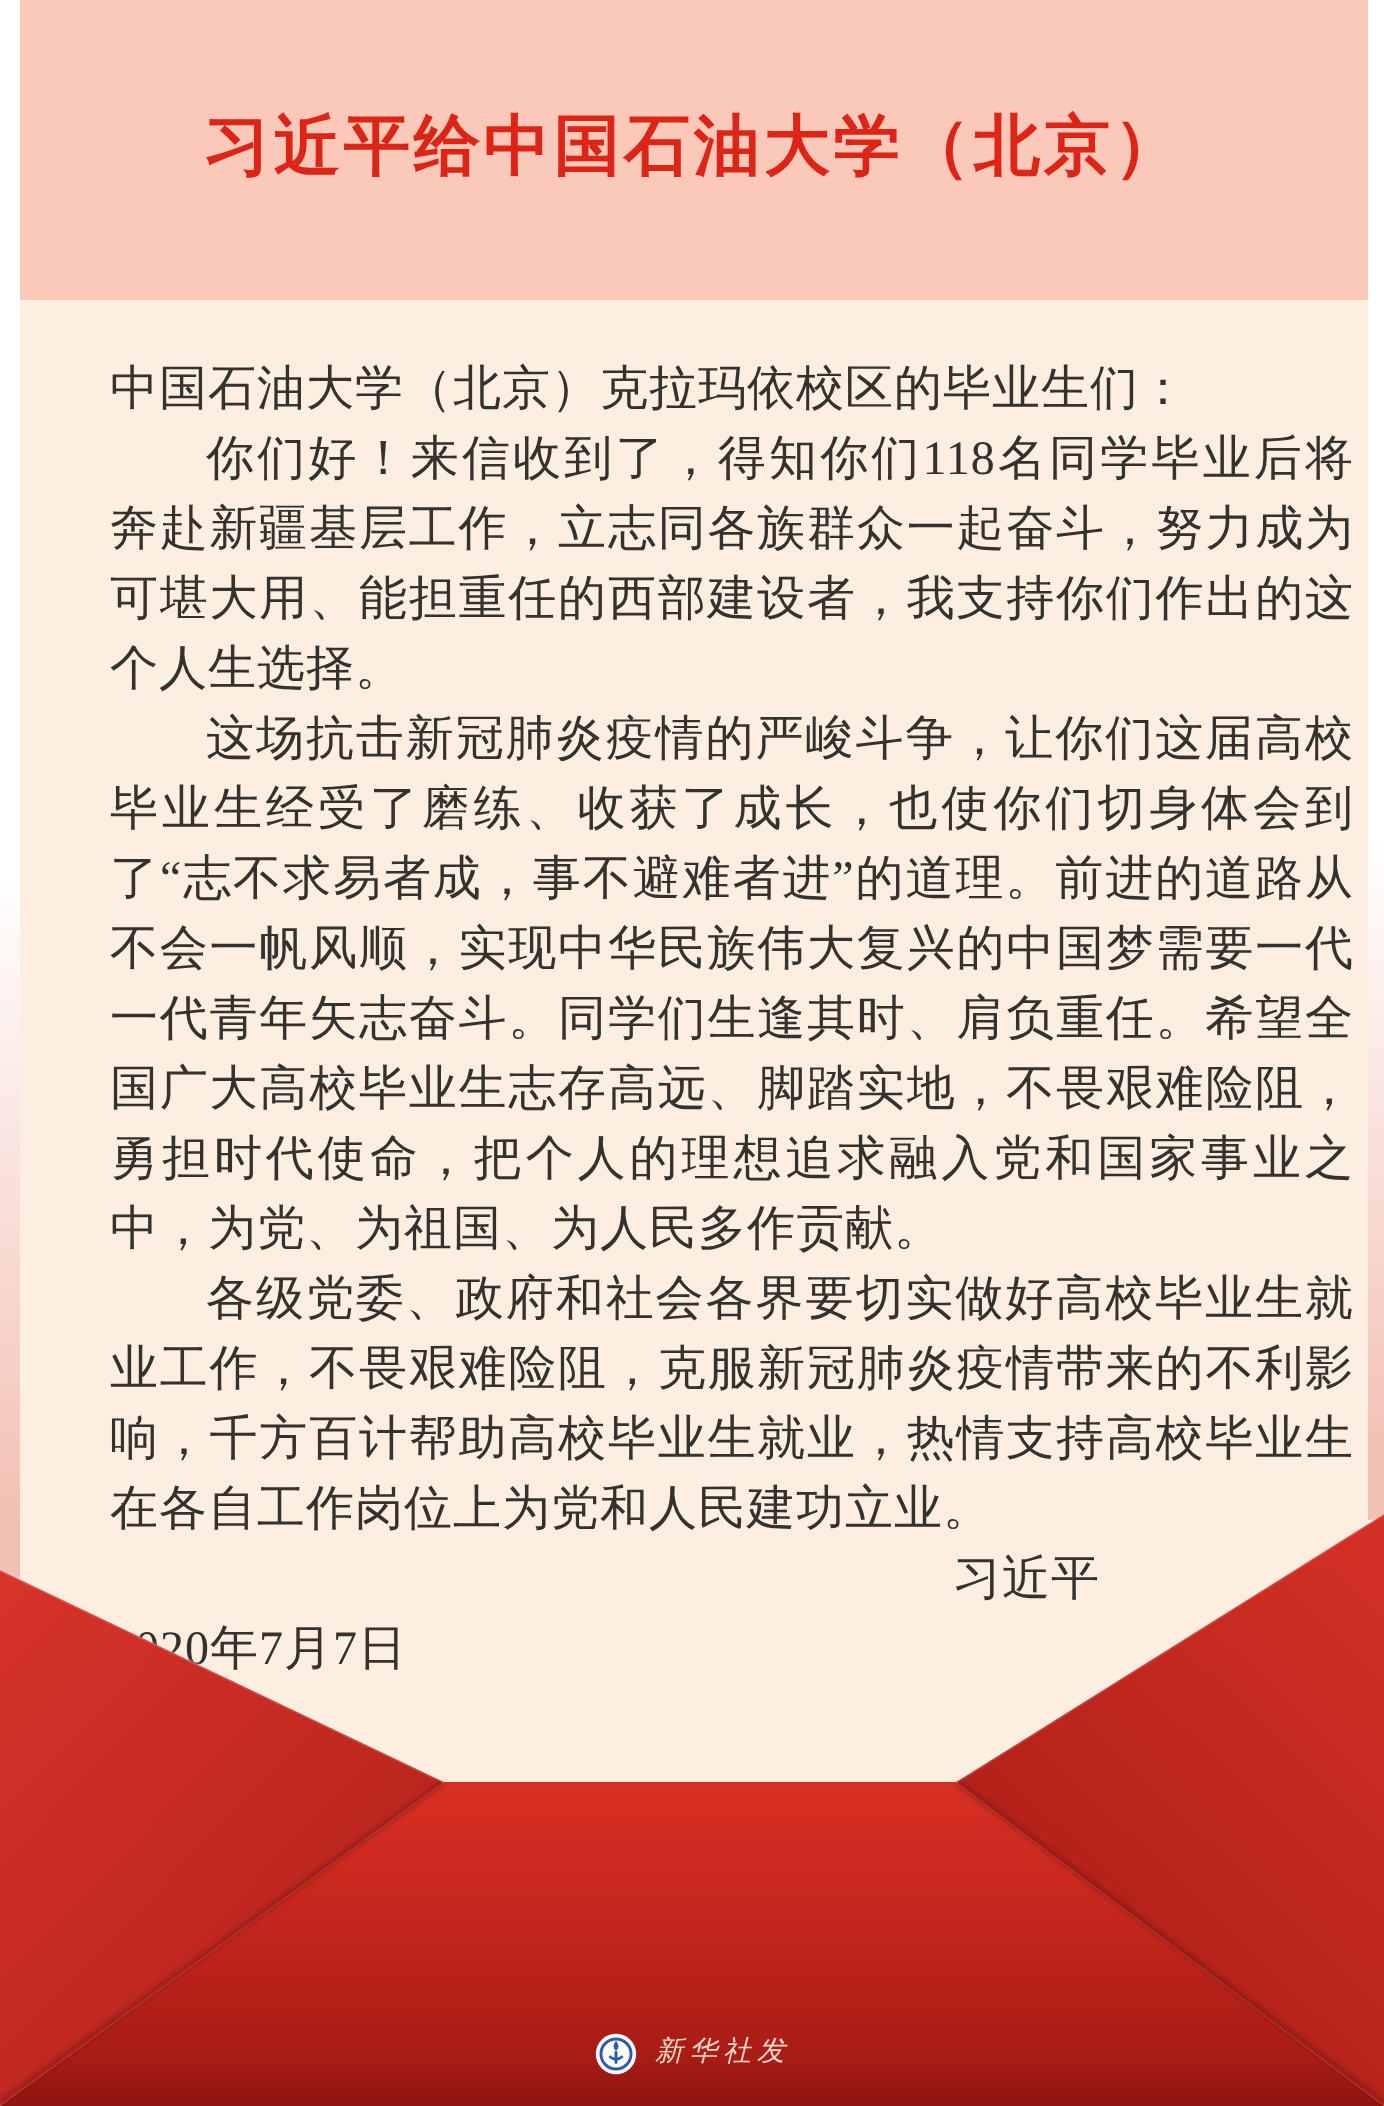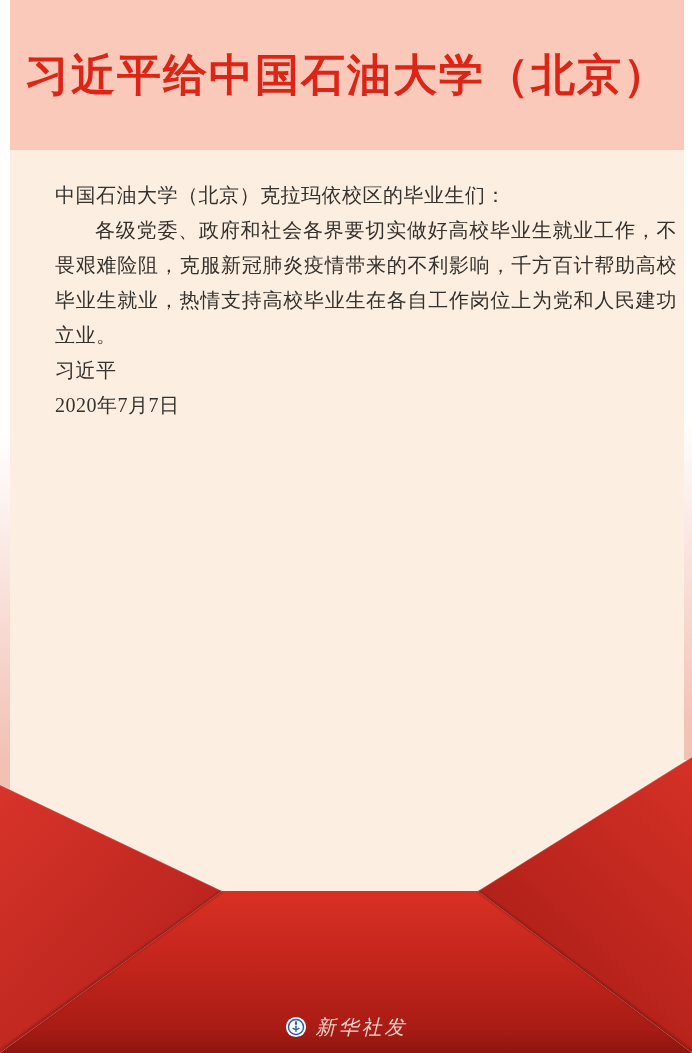--- a/index.html
+++ b/index.html
@@ -10,66 +10,68 @@
   
   .paper{
     position:absolute;left:10px;top:0;width:674px;height:892px;
     background:#fcefe2;z-index:1;
   }
   .band{
     position:absolute;left:0;top:0;width:100%;height:150px;background:#fac9b9;
     display:flex;flex-direction:column;align-items:center;justify-content:center;gap:8px;
   }
   .title-line{
-    font-size:44px;font-weight:bold;color:#dc2517;letter-spacing:2px;line-height:1.25;
+    font-size:33px;font-weight:bold;color:#dc2517;letter-spacing:2px;line-height:1.25;
     white-space:nowrap;
   }
   
   .edge{position:absolute;top:0;z-index:2;background:linear-gradient(#ffffff 0%,#ffffff 55%,#f3c0b4 96%);}
   .edge-left{left:0;width:10px;height:792px;}
   .edge-right{right:0;width:8px;height:760px;}
   
   .letter{
     position:absolute;left:55px;top:178px;width:622px;z-index:2;
-    font-size:20px;line-height:35px;letter-spacing:.5px;color:#35312c;text-align:justify;
+    font-size:24px;line-height:35px;letter-spacing:.5px;color:#35312c;text-align:justify;
   }
   .letter p{margin:0;text-indent:2em;}
   .letter p.salutation{text-indent:0;}
-  .sig{text-align:left;padding-right:127px;}
+  .sig{text-align:right;padding-right:127px;}
   .date{text-align:left;padding-right:95px;}
   
   .envelope{position:absolute;left:0;top:0;z-index:3;pointer-events:none;display:block;}
   
   .footer{
     position:absolute;left:0;right:0;top:1013px;height:28px;z-index:4;
     display:flex;align-items:center;justify-content:center;gap:9px;
   }
   .emblem{width:22px;height:22px;display:block;}
   .credit{
-    font-size:20px;font-style:italic;color:#f2d7cb;letter-spacing:3px;line-height:22px;
+    font-size:14px;font-style:italic;color:#f2d7cb;letter-spacing:3px;line-height:22px;
     font-family:"Liberation Serif","DejaVu Serif",serif;
   }
 </style>
 </head>
 <body>
 
 <div class="page">
 
   <div class="paper">
     <div class="band">
       <div class="title-line">习近平给中国石油大学（北京）</div>
     </div>
   </div>
 
   <div class="edge edge-left"></div>
   <div class="edge edge-right"></div>
 
   <div class="letter">
     <p class="salutation">中国石油大学（北京）克拉玛依校区的毕业生们：</p>
     <div>
+        <p>你们好！来信收到了，得知你们118名同学毕业后将奔赴新疆基层工作，立志同各族群众一起奋斗，努力成为可堪大用、能担重任的西部建设者，我支持你们作出的这个人生选择。</p>
+        <p>这场抗击新冠肺炎疫情的严峻斗争，让你们这届高校毕业生经受了磨练、收获了成长，也使你们切身体会到了“志不求易者成，事不避难者进”的道理。前进的道路从不会一帆风顺，实现中华民族伟大复兴的中国梦需要一代一代青年矢志奋斗。同学们生逢其时、肩负重任。希望全国广大高校毕业生志存高远、脚踏实地，不畏艰难险阻，勇担时代使命，把个人的理想追求融入党和国家事业之中，为党、为祖国、为人民多作贡献。</p>
         <p>各级党委、政府和社会各界要切实做好高校毕业生就业工作，不畏艰难险阻，克服新冠肺炎疫情带来的不利影响，千方百计帮助高校毕业生就业，热情支持高校毕业生在各自工作岗位上为党和人民建功立业。</p>
       </div>
     <div class="sig">习近平</div>
     <div class="date">2020年7月7日</div>
   </div>
 
   <svg class="envelope" width="692" height="1053" viewBox="0 0 692 1053">
     <defs>
       <linearGradient id="gB" x1="0" y1="891" x2="0" y2="1053" gradientUnits="userSpaceOnUse">
         <stop offset="0" stop-color="#d93024"></stop>

